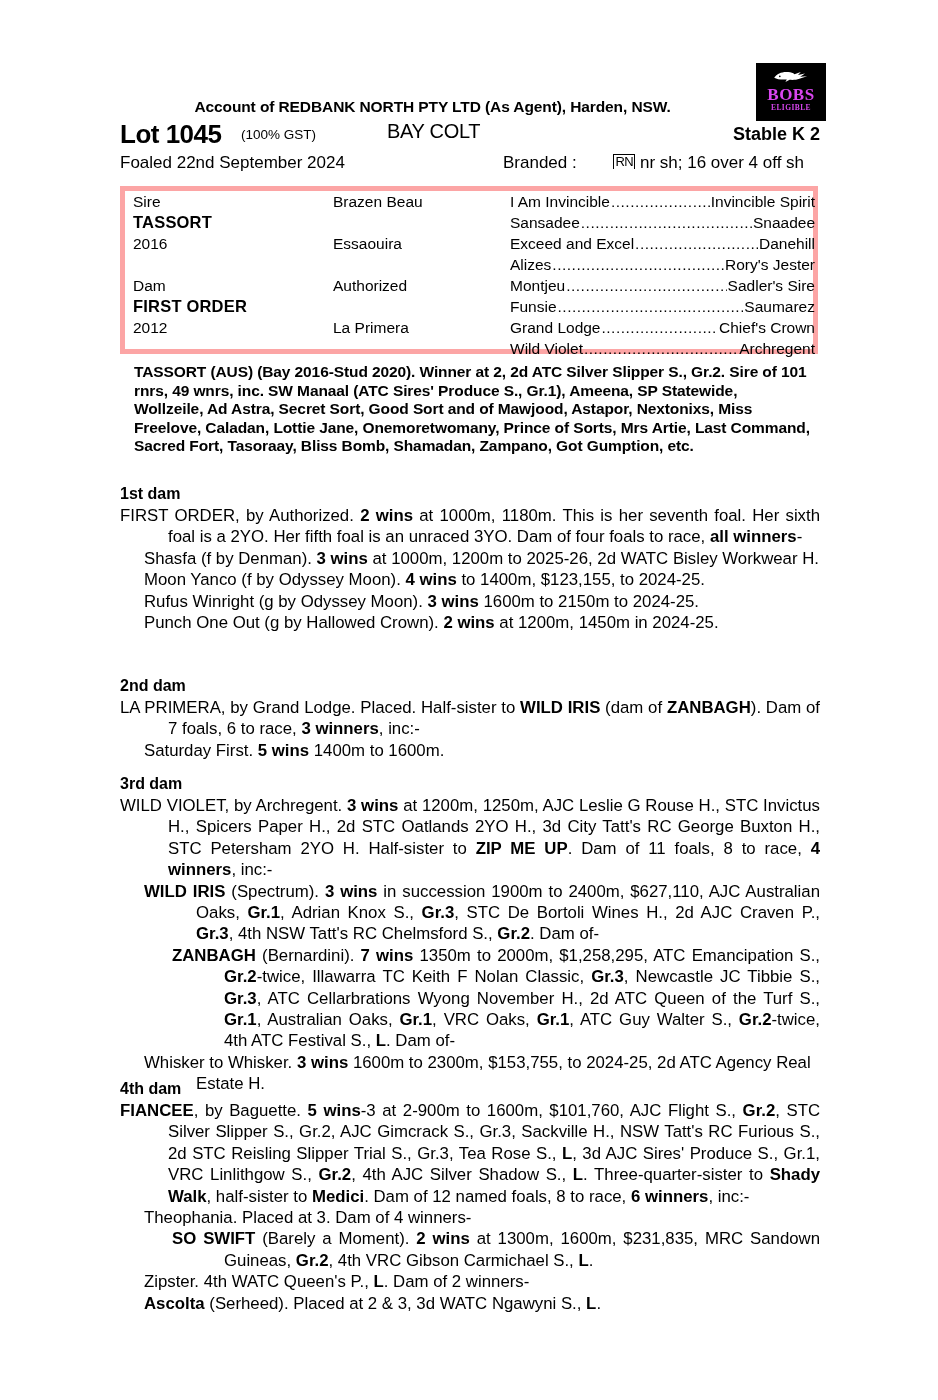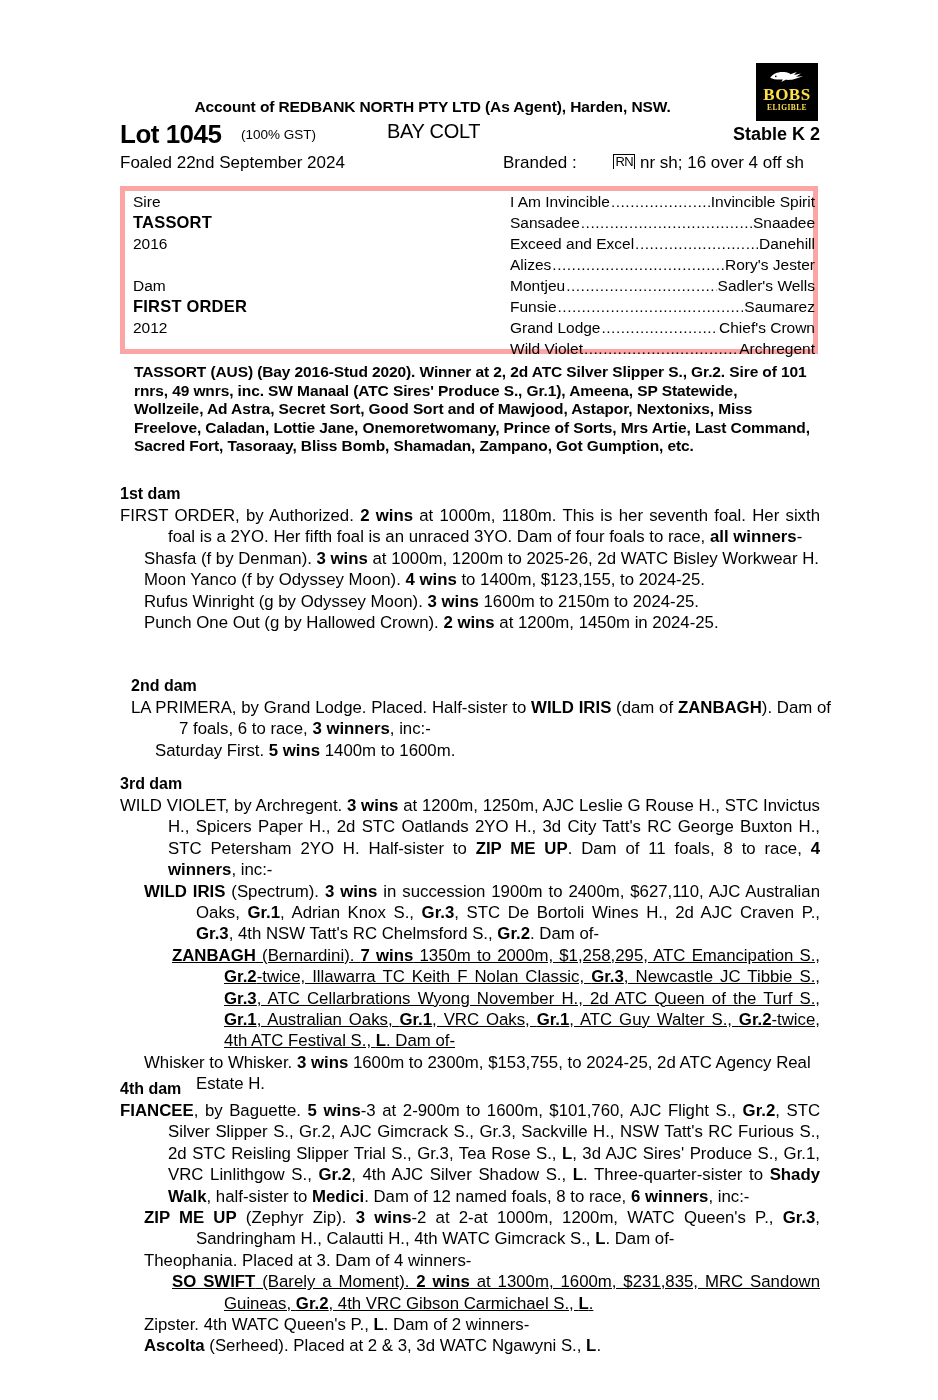--- a/index.html
+++ b/index.html
@@ -14,24 +14,24 @@
     color: #000000;
     position: relative;
     overflow: hidden;
   }
 
   
   .bobs-logo {
     position: absolute;
     left: 756px;
     top: 63px;
-    width: 62px;
+    width: 70px;
     height: 58px;
     background: #000000;
-    color: #fde047;
+    color: #d946ef;
     text-align: center;
     overflow: hidden;
   }
   .bobs-horse {
     display: block;
     margin: 5px auto 0 auto;
     width: 42px;
     height: 18px;
   }
   .bobs-word {
@@ -194,27 +194,27 @@
     font-weight: bold;
     margin: 0;
   }
   .ped-text {
     font-size: 16.8px;
     line-height: 21.4px;
   }
   .hang1 { padding-left: 48px; text-indent: -48px; }
   .hang2 { padding-left: 48px; text-indent: -24px; }
   .hang3 { padding-left: 76px; text-indent: -52px; }
-  .hang4 { padding-left: 104px; text-indent: -52px; text-decoration: underline; }
+  .hang4 { padding-left: 104px; text-indent: -52px; }
   .just { text-align: justify; }
   b { font-weight: bold; }
 
   .sec { position: absolute; left: 120px; width: 700px; }
   #sec-1st { top: 485px; }
-  #sec-2nd { top: 677px; margin-left: 11px; }
+  #sec-2nd { top: 677px; }
   #sec-3rd { top: 775px; }
   #sec-4th { top: 1080px; }
   .dam-head { margin-bottom: 2px; }
 </style>
 </head>
 <body>
 
 <div class="bobs-logo">
   <svg class="bobs-horse" viewBox="0 0 60 24">
     <path fill="#ffffff" d="M6 13 C10 7, 18 4, 26 5 C30 5.2, 33 6.5, 35 8 L44 5 L40 9 L50 7 L43 11.5 L53 11 L42 14.5 C38 16, 33 16.5, 28 16 L22 19 L24 15.5 C17 16, 10 15.5, 6 13 Z"></path>
@@ -242,20 +242,29 @@
   <div class="ped-col c1">
     <div class="ped-line">Sire</div>
     <div class="ped-line bold">TASSORT</div>
     <div class="ped-line">2016</div>
     <div class="ped-line blank">&nbsp;</div>
     <div class="ped-line">Dam</div>
     <div class="ped-line bold">FIRST ORDER</div>
     <div class="ped-line">2012</div>
   </div>
 
+  <div class="ped-col c2">
+    <div class="ped-line">Brazen Beau</div>
+    <div class="ped-line blank">&nbsp;</div>
+    <div class="ped-line">Essaouira</div>
+    <div class="ped-line blank">&nbsp;</div>
+    <div class="ped-line">Authorized</div>
+    <div class="ped-line blank">&nbsp;</div>
+    <div class="ped-line">La Primera</div>
+  </div>
 
   <div class="ped-col c3">
     <div class="ped-line">
         <span class="ped-gp">
           <span class="nm">I Am Invincible</span>
           <span class="dots">..................................................................</span>
           <span class="nm2">Invincible Spirit</span>
         </span>
       </div>
     <div class="ped-line">
@@ -276,21 +285,21 @@
         <span class="ped-gp">
           <span class="nm">Alizes</span>
           <span class="dots">..................................................................</span>
           <span class="nm2">Rory's Jester</span>
         </span>
       </div>
     <div class="ped-line">
         <span class="ped-gp">
           <span class="nm">Montjeu</span>
           <span class="dots">..................................................................</span>
-          <span class="nm2">Sadler's Wells</span>
+          <span class="nm2">Sadler's Sire</span>
         </span>
       </div>
     <div class="ped-line">
         <span class="ped-gp">
           <span class="nm">Funsie</span>
           <span class="dots">..................................................................</span>
           <span class="nm2">Saumarez</span>
         </span>
       </div>
     <div class="ped-line">
@@ -331,18 +340,17 @@
   <div class="dam-head">3rd dam</div>
   <div class="ped-text hang1 just">WILD VIOLET, by Archregent. <b>3 wins</b> at 1200m, 1250m, AJC Leslie G Rouse H., STC Invictus H., Spicers Paper H., 2d STC Oatlands 2YO H., 3d City Tatt's RC George Buxton H., STC Petersham 2YO H. Half-sister to <b>ZIP ME UP</b>. Dam of 11 foals, 8 to race, <b>4 winners</b>, inc:-</div>
   <div class="ped-text hang3 just"><b>WILD IRIS</b> (Spectrum). <b>3 wins</b> in succession 1900m to 2400m, $627,110, AJC Australian Oaks, <b>Gr.1</b>, Adrian Knox S., <b>Gr.3</b>, STC De Bortoli Wines H., 2d AJC Craven P., <b>Gr.3</b>, 4th NSW Tatt's RC Chelmsford S., <b>Gr.2</b>. Dam of-</div>
   <div class="ped-text hang4 just"><b>ZANBAGH</b> (Bernardini). <b>7 wins</b> 1350m to 2000m, $1,258,295, ATC Emancipation S., <b>Gr.2</b>-twice, Illawarra TC Keith F Nolan Classic, <b>Gr.3</b>, Newcastle JC Tibbie S., <b>Gr.3</b>, ATC Cellarbrations Wyong November H., 2d ATC Queen of the Turf S., <b>Gr.1</b>, Australian Oaks, <b>Gr.1</b>, VRC Oaks, <b>Gr.1</b>, ATC Guy Walter S., <b>Gr.2</b>-twice, 4th ATC Festival S., <b>L</b>. Dam of-</div>
   <div class="ped-text hang3">Whisker to Whisker. <b>3 wins</b> 1600m to 2300m, $153,755, to 2024-25, 2d ATC Agency Real Estate H.</div>
 </div>
 
 <div class="sec" id="sec-4th">
   <div class="dam-head">4th dam</div>
   <div class="ped-text hang1 just"><b>FIANCEE</b>, by Baguette. <b>5 wins</b>-3 at 2-900m to 1600m, $101,760, AJC Flight S., <b>Gr.2</b>, STC Silver Slipper S., Gr.2, AJC Gimcrack S., Gr.3, Sackville H., NSW Tatt's RC Furious S., 2d STC Reisling Slipper Trial S., Gr.3, Tea Rose S., <b>L</b>, 3d AJC Sires' Produce S., Gr.1, VRC Linlithgow S., <b>Gr.2</b>, 4th AJC Silver Shadow S., <b>L</b>. Three-quarter-sister to <b>Shady Walk</b>, half-sister to <b>Medici</b>. Dam of 12 named foals, 8 to race, <b>6 winners</b>, inc:-</div>
-  <div class="ped-text hang3 just"><b>ZIP ME UP</b> (Zephyr Zip). <b>3 wins</b>-2 at 2-at 1000m, 1200m, WATC Queen's P., <b>Gr.3</b>, Sandringham H., Calautti H., 4th WATC Gimcrack S., <b>L</b>. Dam of-</div>
   <div class="ped-text hang2">Theophania. Placed at 3. Dam of 4 winners-</div>
   <div class="ped-text hang4 just"><b>SO SWIFT</b> (Barely a Moment). <b>2 wins</b> at 1300m, 1600m, $231,835, MRC Sandown Guineas, <b>Gr.2</b>, 4th VRC Gibson Carmichael S., <b>L</b>.</div>
   <div class="ped-text hang2">Zipster. 4th WATC Queen's P., <b>L</b>. Dam of 2 winners-</div>
   <div class="ped-text hang3"><b>Ascolta</b> (Serheed). Placed at 2 &amp; 3, 3d WATC Ngawyni S., <b>L</b>.</div>
 </div>
 
 </body></html>

